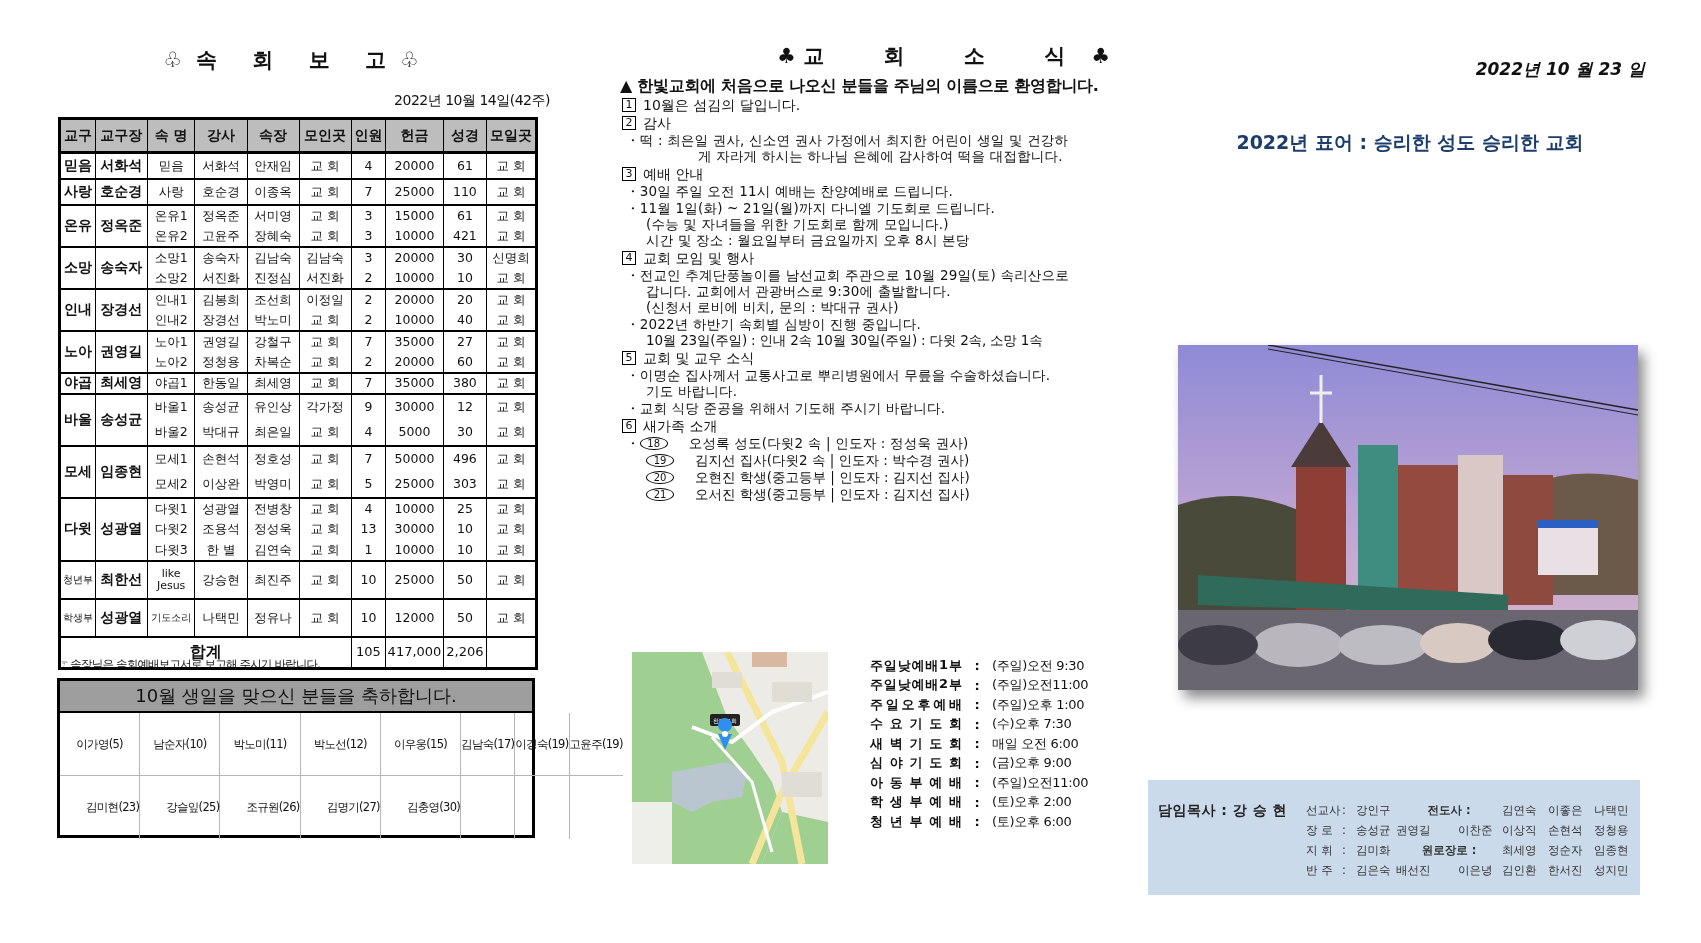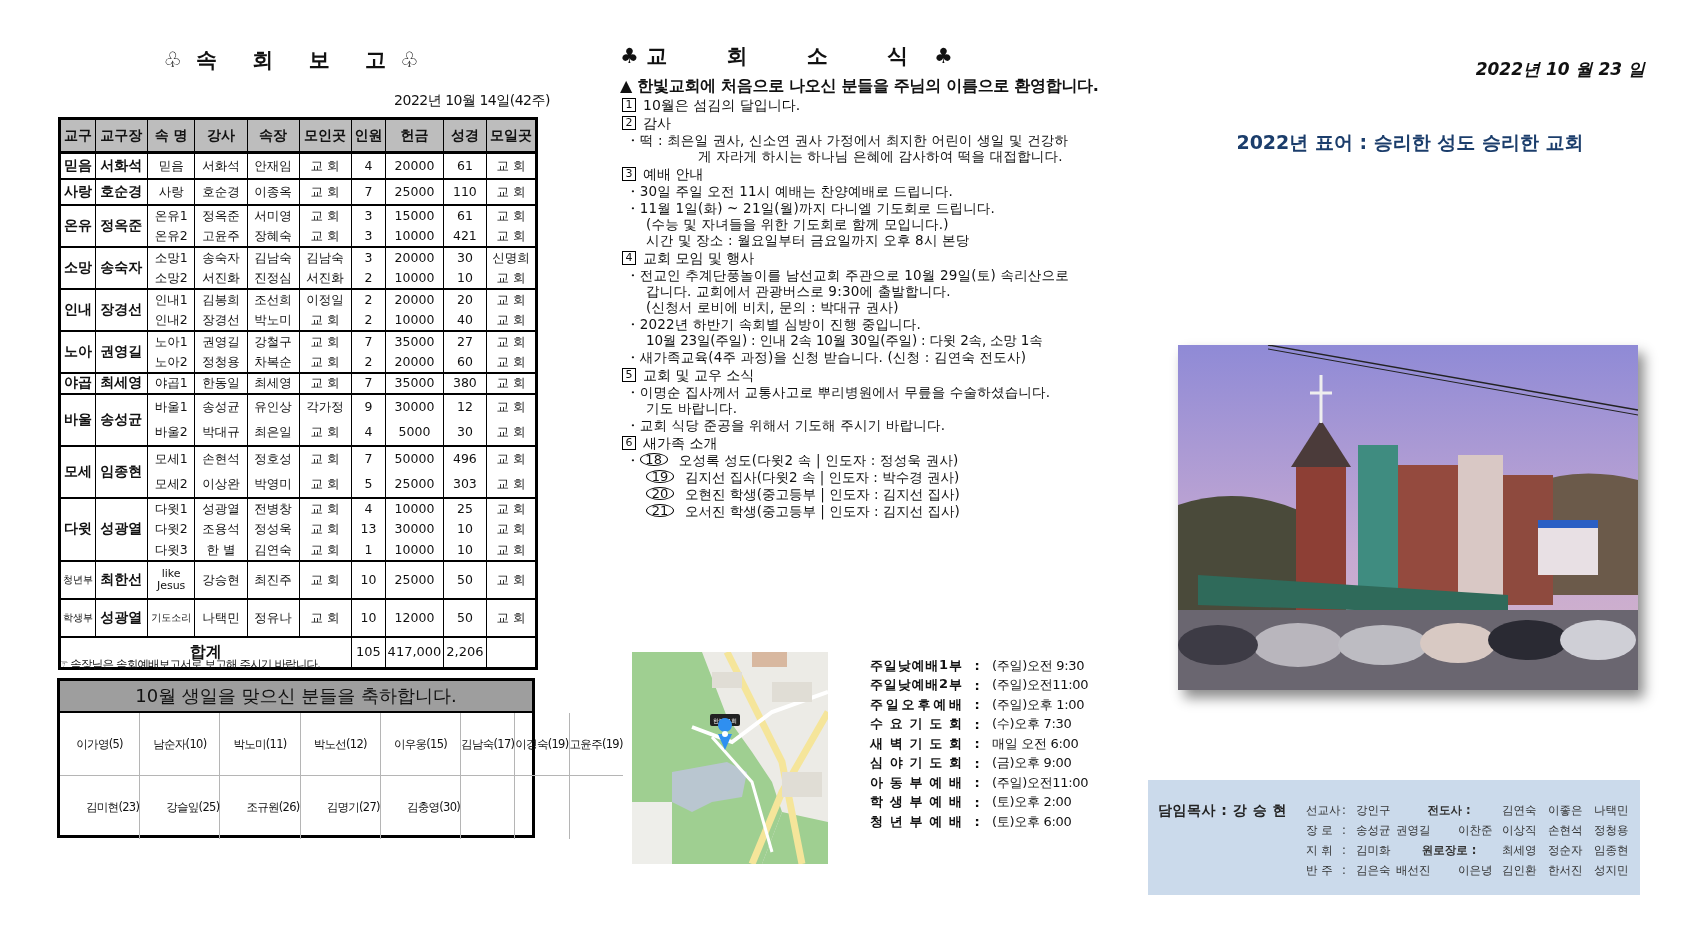--- a/index.html
+++ b/index.html
@@ -22,31 +22,31 @@
 
   .note { position: absolute; left: 58px; top: 657px; width: 480px; text-align: left; font-size: 11.5px; letter-spacing: -0.8px; }
   .bday { position: absolute; left: 57px; top: 678px; width: 478px; height: 160px; border: 3px solid #000; }
   .bday-head { height: 32px; background: #9e9e9e; border-bottom: 2px solid #000; text-align: center; font-size: 18px; line-height: 30px; }
   .bday-grid { display: grid; grid-template-columns: repeat(8, 1fr); grid-template-rows: 63px 63px; }
   .bday-cell { border-right: 1px solid #b5b5b5; border-bottom: 1px solid #b5b5b5; display: flex; align-items: center; justify-content: center; font-size: 11.5px; letter-spacing: -0.7px; white-space: nowrap; }
   .bday-cell:nth-child(8n) { border-right: none; }
   .bday-cell.last-row { border-bottom: none; margin-left: 26px; }
 
   
-  .mid-title { position: absolute; left: 620px; top: 42px; width: 490px; text-align: left; font-size: 21px; font-weight: bold; }
+  .mid-title { position: absolute; left: 620px; top: 42px; width: 490px; text-align: right; font-size: 21px; font-weight: bold; }
   .mid-title .t { letter-spacing: 26px; }
   .news { position: absolute; left: 620px; top: 78px; width: 500px; font-size: 14px; line-height: 16px; }
   .news .welcome { font-size: 16px; font-weight: bold; margin-bottom: 3px; letter-spacing: -0.3px; }
   .news .sec { display: flex; align-items: center; margin-top: 2px; }
   .news .num { display: inline-block; width: 14px; height: 14px; border: 1px solid #000; font-size: 11px; line-height: 12px; text-align: center; margin-right: 7px; margin-left: 2px; }
   .news .sec-title { font-size: 14px; }
   .news .item { padding-left: 12px; text-indent: -10px; margin-left: 4px; margin-top: 1px; font-size: 13.5px; letter-spacing: 0.2px; }
   .news .item .cont { display: block; padding-left: 60px; text-indent: 0; }
   .news .item .cont2 { display: block; padding-left: 0; text-indent: 0; margin-left: 10px; }
-  .news .circled { display: inline-block; width: 28px; height: 13px; border: 1px solid #000; border-radius: 50%; font-size: 13px; line-height: 11px; text-align: center; text-indent: 0; vertical-align: 1px; margin-right: 11px; }
+  .news .circled { display: inline-block; width: 28px; height: 13px; border: 1px solid #000; border-radius: 50%; font-size: 10px; line-height: 11px; text-align: center; text-indent: 0; vertical-align: 1px; margin-right: 21px; }
   .news .nc-line { margin-left: 26px; }
 
   .map { position: absolute; left: 632px; top: 652px; width: 196px; height: 212px; background: #ecebe6; overflow: hidden; }
   .schedule { position: absolute; left: 870px; top: 656px; width: 240px; font-size: 13px; }
   .sch-row { display: flex; height: 19.5px; align-items: center; }
   .sch-label { width: 92px; font-weight: bold; white-space: nowrap; display: flex; justify-content: space-between; }
   .sch-colon { width: 30px; text-align: center; font-weight: bold; }
   .sch-time { flex: 1; white-space: nowrap; letter-spacing: -0.3px; }
 
   
@@ -376,21 +376,20 @@
     </div>
   <div class="item"><span>・30일 주일 오전 11시 예배는 찬양예배로 드립니다.</span></div>
   <div class="item"><span>・11월 1일(화) ~ 21일(월)까지 다니엘 기도회로 드립니다.</span><span class="cont2">(수능 및 자녀들을 위한 기도회로 함께 모입니다.)</span><span class="cont2">시간 및 장소 : 월요일부터 금요일까지 오후 8시 본당</span></div>
 
   <div class="sec">
       <span class="num">4</span>
       <span class="sec-title">교회 모임 및 행사</span>
     </div>
   <div class="item"><span>・전교인 추계단풍놀이를 남선교회 주관으로 10월 29일(토) 속리산으로</span><span class="cont2">갑니다. 교회에서 관광버스로 9:30에 출발합니다.</span><span class="cont2">(신청서 로비에 비치, 문의 : 박대규 권사)</span></div>
   <div class="item"><span>・2022년 하반기 속회별 심방이 진행 중입니다.</span><span class="cont2" style="letter-spacing:-0.2px">10월 23일(주일) : 인내 2속   10월 30일(주일) : 다윗 2속, 소망 1속</span></div>
-  <div class="item"><span>・새가족교육(4주 과정)을 신청 받습니다. (신청 : 김연숙 전도사)</span></div>
 
   <div class="sec">
       <span class="num">5</span>
       <span class="sec-title">교회 및 교우 소식</span>
     </div>
   <div class="item"><span>・이명순 집사께서 교통사고로 뿌리병원에서 무릎을 수술하셨습니다.</span><span class="cont2">기도 바랍니다.</span></div>
   <div class="item"><span>・교회 식당 준공을 위해서 기도해 주시기 바랍니다.</span></div>
 
   <div class="sec">
       <span class="num">6</span>

